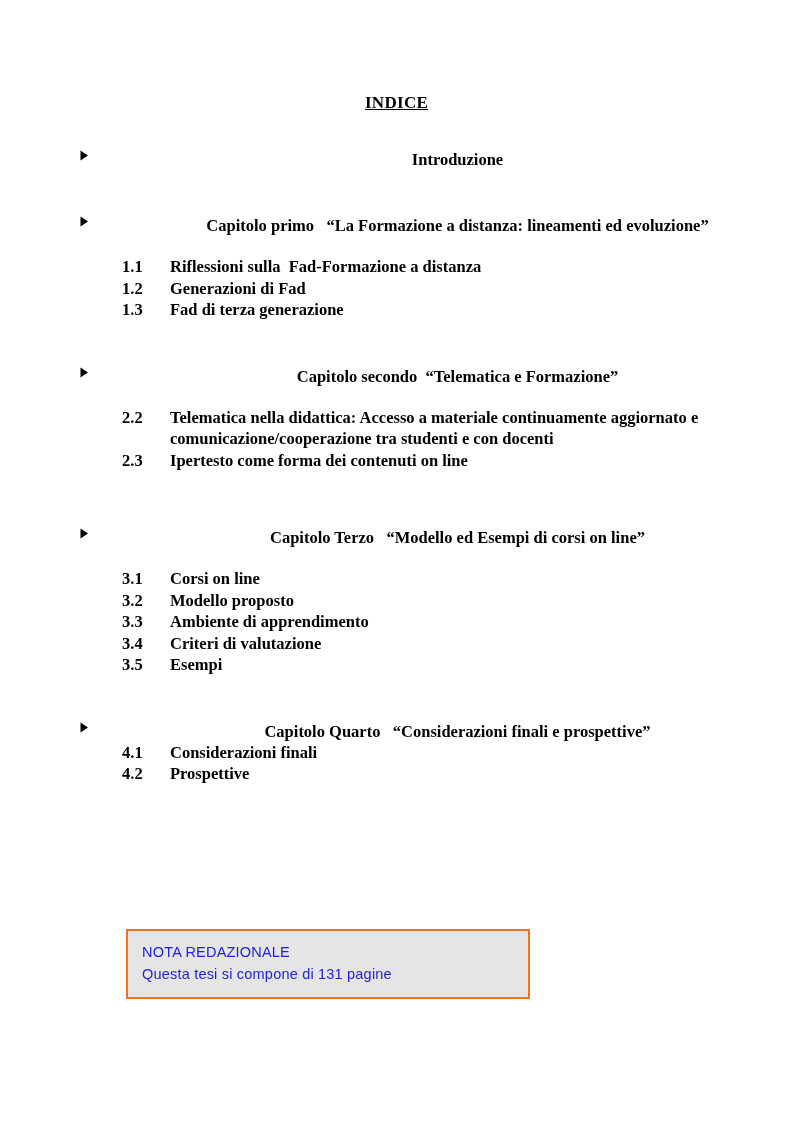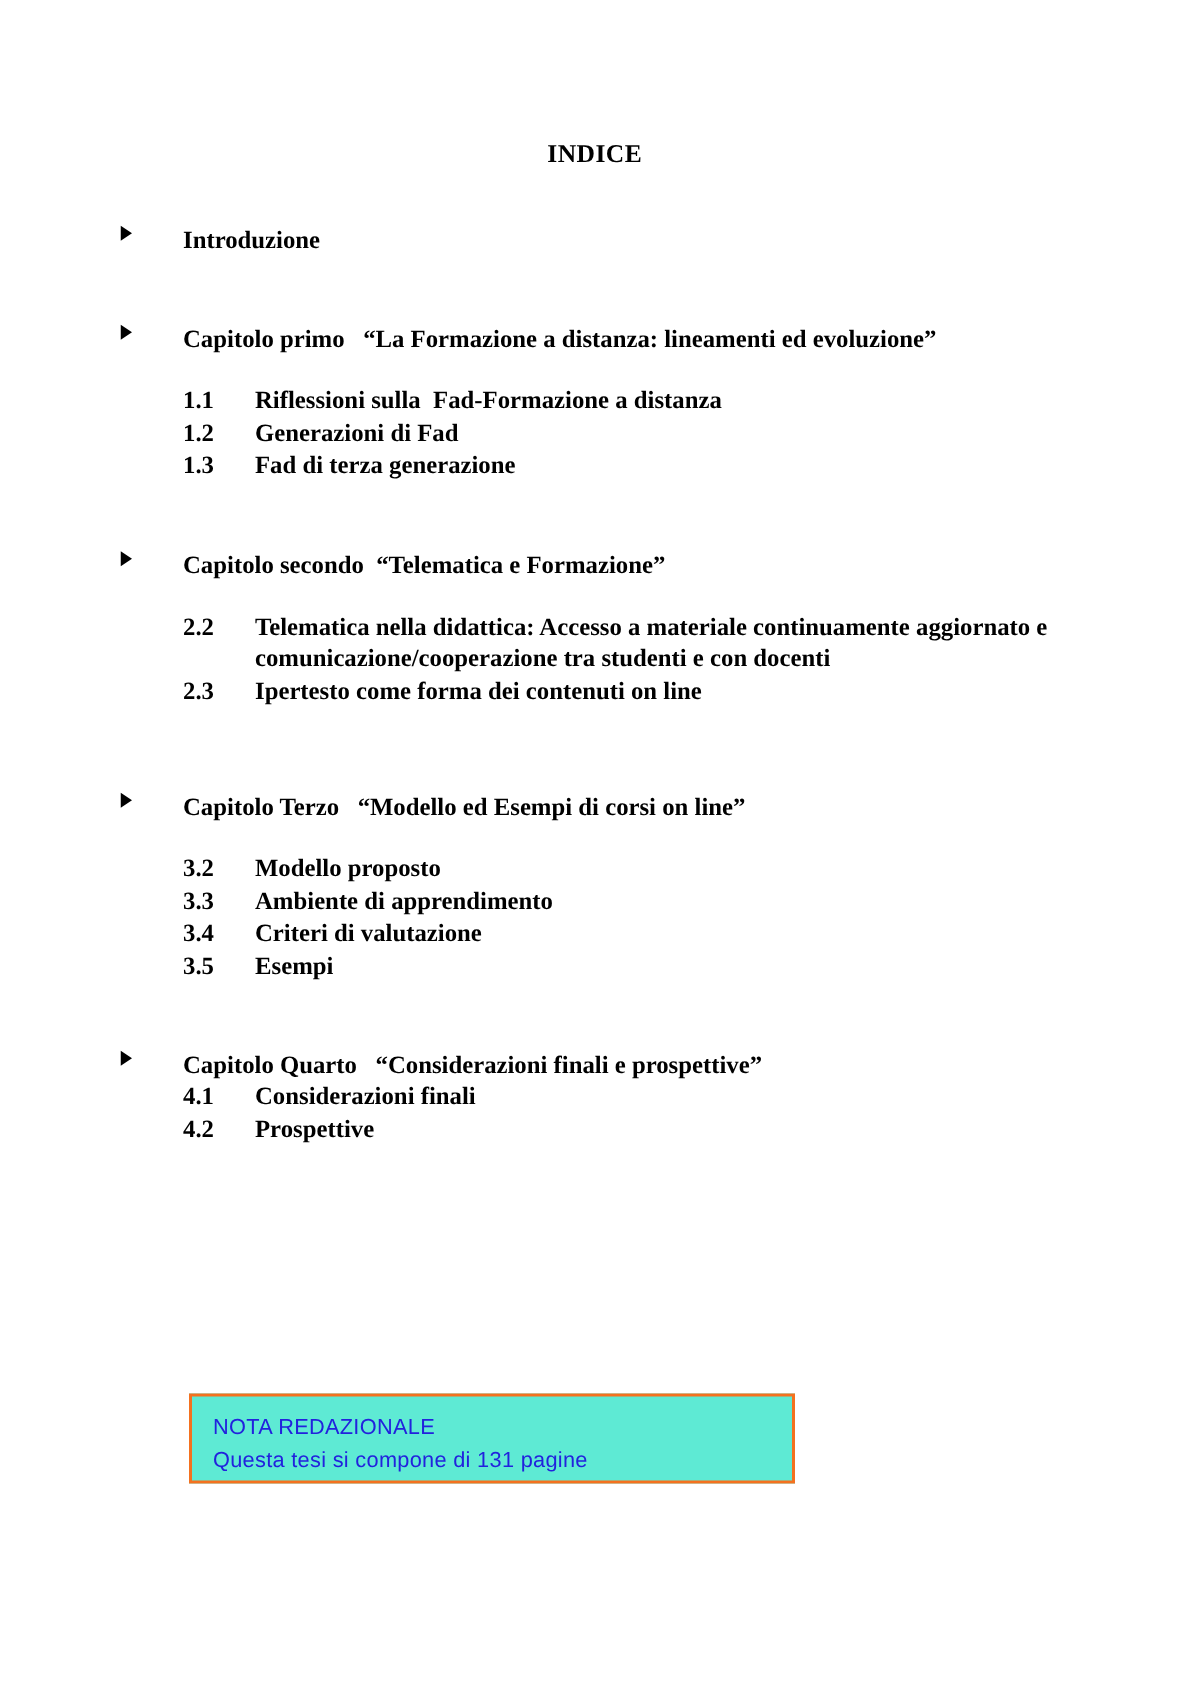--- a/index.html
+++ b/index.html
@@ -25,37 +25,39 @@
   .doc-title {
     position: absolute;
     top: 93px;
     left: 0;
     width: 793px;
     text-align: center;
     font-size: 17px;
     font-weight: bold;
     letter-spacing: 0.3px;
     font-family: "Liberation Serif", "DejaVu Serif", serif;
+    text-decoration: underline;
   }
 
   
   .content {
     position: absolute;
     top: 150px;
     left: 0;
     width: 793px;
   }
 
   
   .chapter-row {
     position: relative;
     display: flex;
     align-items: baseline;
     padding-left: 78px;
     margin-bottom: 0;
+    justify-content: center;
   }
   .bullet-marker {
     position: absolute;
     left: 80px;
     top: 0;
     width: 12px;
     line-height: 1;
     display: inline-block;
   }
   .bullet-marker svg { display: block; }
@@ -94,24 +96,24 @@
   .gap-lg { height: 46px; }
   .gap-sm { height: 20px; }
   .gap-xs { height: 11px; }
 
   
   .note-box {
     position: absolute;
     left: 126px;
     top: 929px;
     width: 404px;
-    height: 60px;
+    height: 70px;
     box-sizing: border-box;
     border: 2px solid #F4711F;
-    background: #5eead4;
+    background: #e5e5e5;
     padding: 10px 0 0 14px;
   }
   .note-line {
     font-family: "Liberation Sans", "DejaVu Sans", sans-serif;
     font-size: 14.5px;
     line-height: 22px;
     color: #2222DD;
     letter-spacing: 0.2px;
     white-space: pre;
   }
@@ -195,20 +197,24 @@
           <polygon points="0.5,0.5 8,5.5 0.5,10.5" fill="#000000"></polygon>
         </svg>
       </span>
       <span class="chapter-title">Capitolo Terzo   “Modello ed Esempi di corsi on line”</span>
     </div>
 
     <div class="gap-sm"></div>
 
     <div class="sections">
       <div class="section-row">
+        <span class="section-num">3.1</span>
+        <span class="section-label">Corsi on line</span>
+      </div>
+      <div class="section-row">
         <span class="section-num">3.2</span>
         <span class="section-label">Modello proposto</span>
       </div>
       <div class="section-row">
         <span class="section-num">3.3</span>
         <span class="section-label">Ambiente di apprendimento</span>
       </div>
       <div class="section-row">
         <span class="section-num">3.4</span>
         <span class="section-label">Criteri di valutazione</span>

